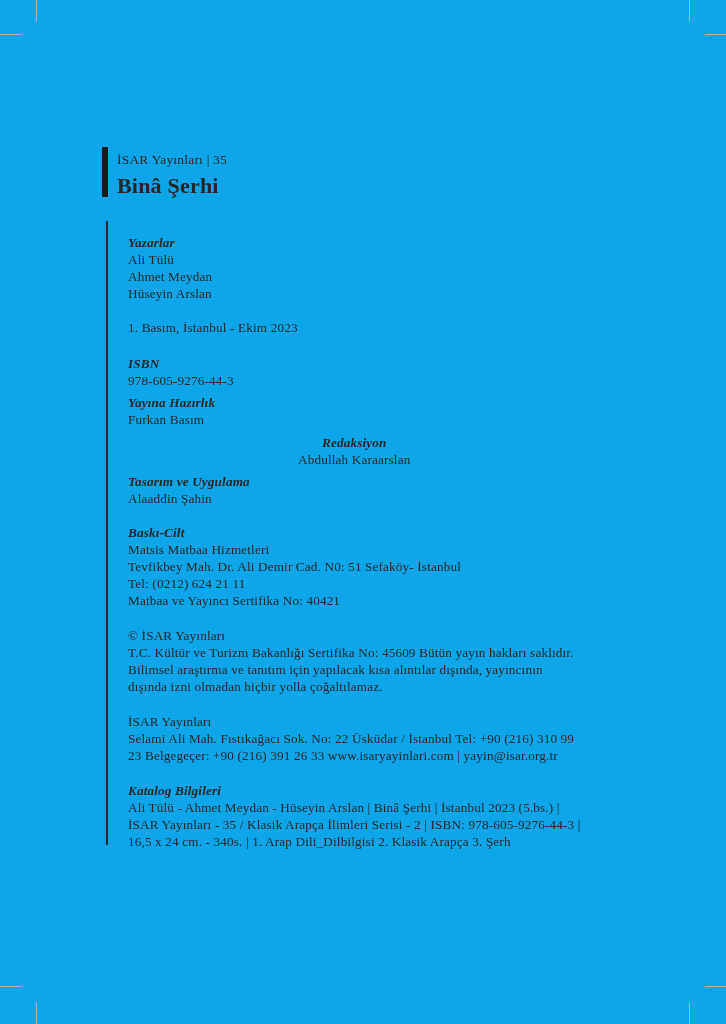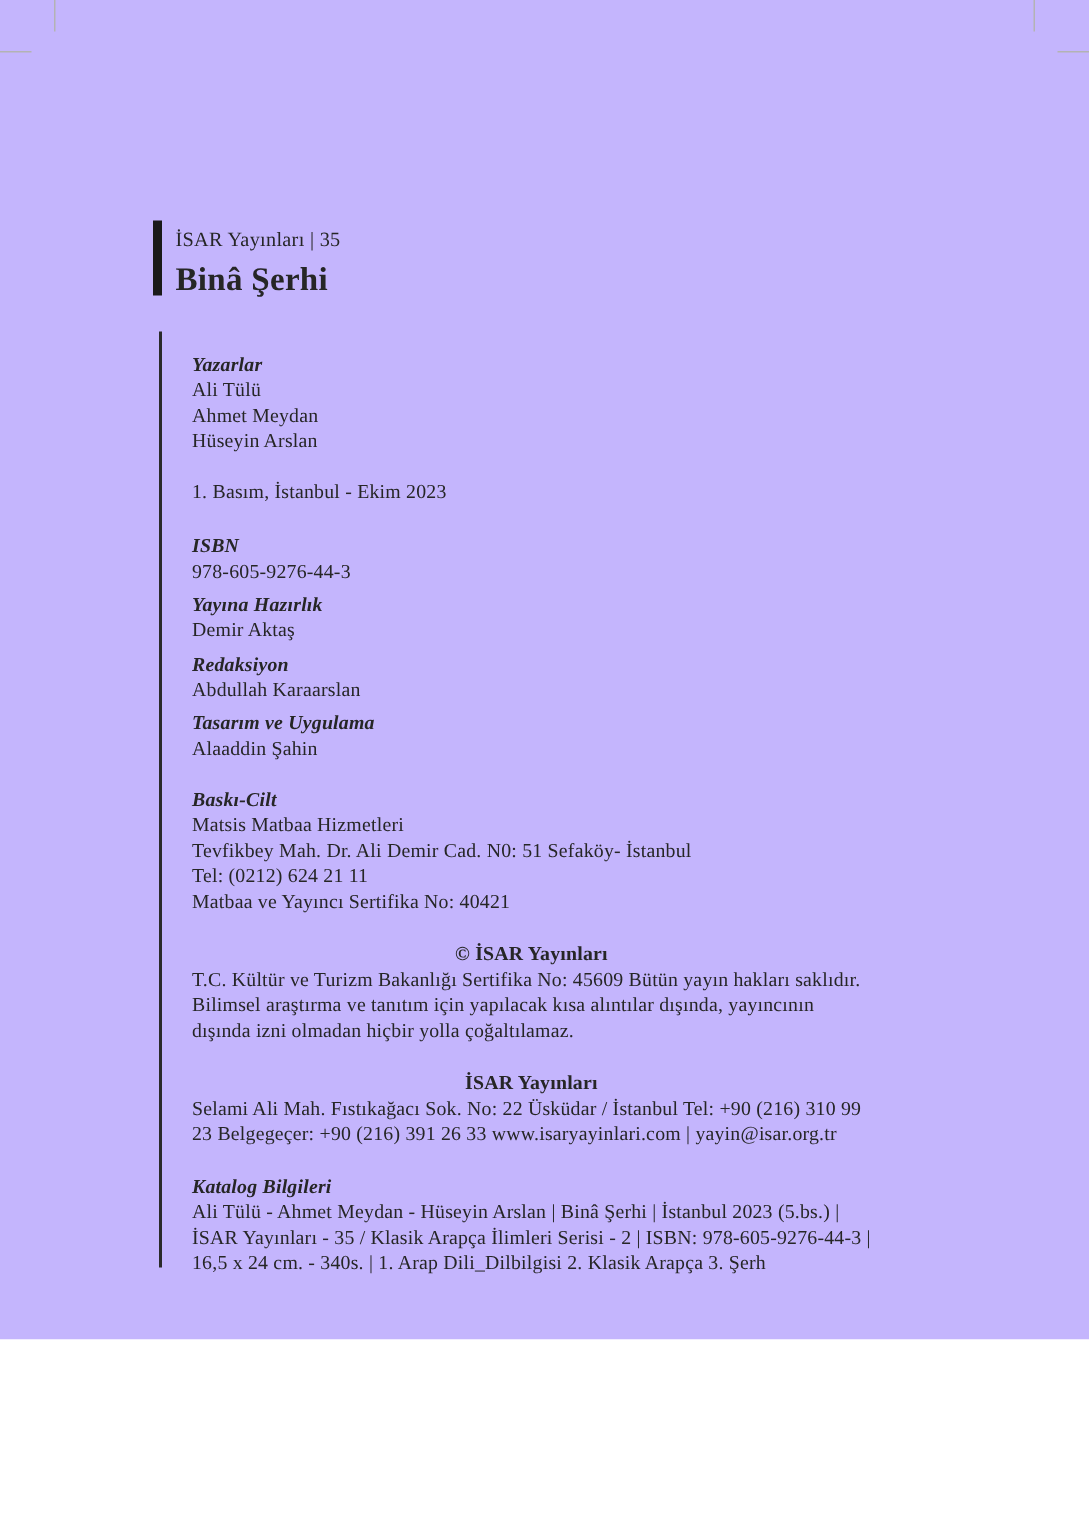--- a/index.html
+++ b/index.html
@@ -1,21 +1,21 @@
 <!DOCTYPE html>
 <html><head>
 <meta charset="utf-8">
 <style>
   * { margin: 0; padding: 0; box-sizing: border-box; }
   html, body { background: #ffffff; }
   .page {
     position: relative;
     width: 726px;
-    height: 893px;
-    background: #c4b5fd;
+    height: 1024px;
+    background: #0ea5e9;
     font-family: "Liberation Serif", "DejaVu Serif", serif;
     color: #262626;
     overflow: hidden;
   }
   
   .crop { position: absolute; background: #b3b3b3; }
   .crop.tl-v { left: 36px;  top: 0;      width: 1px;  height: 21px; }
   .crop.tl-h { left: 0;     top: 34px;   width: 21px; height: 1px; }
   .crop.tr-v { left: 689px; top: 0;      width: 1px;  height: 21px; }
   .crop.tr-h { left: 705px; top: 34px;   width: 21px; height: 1px; }
@@ -62,24 +62,24 @@
     left: 128px;
     top: 234px;
     white-space: nowrap;
   }
   .body p {
     font-size: 13.2px;
     line-height: 17px;
     letter-spacing: 0.15px;
   }
   .h-bi { font-weight: bold; font-style: italic; }
-  .h-b  { font-weight: bold; text-align: center; }
+  .h-b  { font-weight: normal; }
 
   .gap-xs { margin-top: 5px; }
-  .gap-sm { margin-top: 6px; }
+  .gap-sm { margin-top: 6px; text-align: center; }
   .gap-md { margin-top: 17px; }
   .gap-lg { margin-top: 18px; }
   .gap-ed { margin-top: 17px; }
   .gap-isbn { margin-top: 19px; }
 </style>
 </head>
 <body>
 
 <div class="page">
 
@@ -110,21 +110,21 @@
 
     <p class="gap-ed">1. Basım, İstanbul - Ekim 2023</p>
 
     <div class="gap-isbn">
       <p class="h-bi">ISBN</p>
       <p>978-605-9276-44-3</p>
     </div>
 
     <div class="gap-xs">
       <p class="h-bi">Yayına Hazırlık</p>
-      <p>Demir Aktaş</p>
+      <p>Furkan Basım</p>
     </div>
 
     <div class="gap-sm">
       <p class="h-bi">Redaksiyon</p>
       <p>Abdullah Karaarslan</p>
     </div>
 
     <div class="gap-xs">
       <p class="h-bi">Tasarım ve Uygulama</p>
       <p>Alaaddin Şahin</p>

